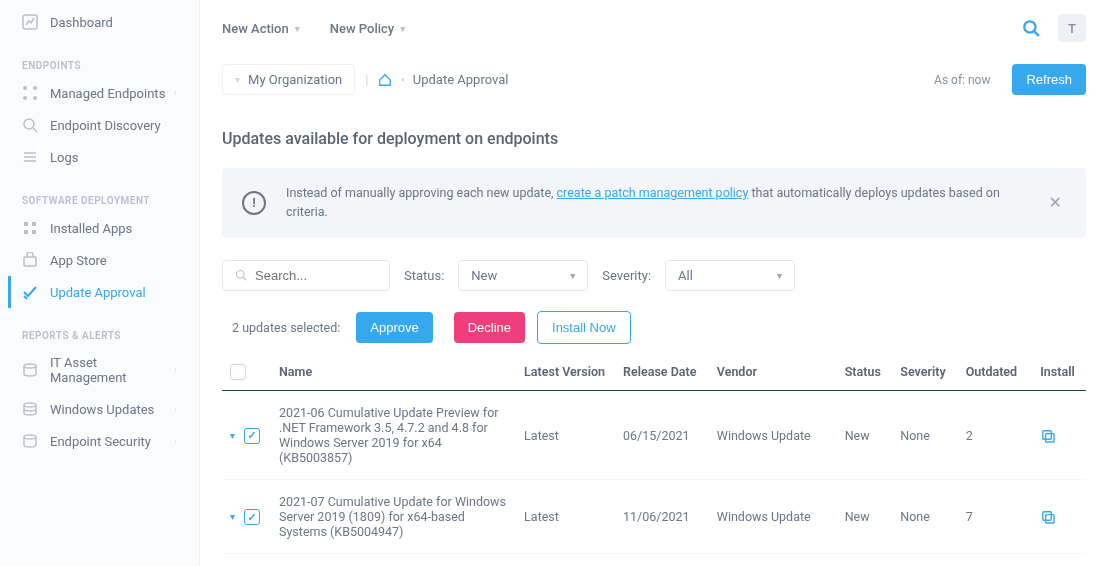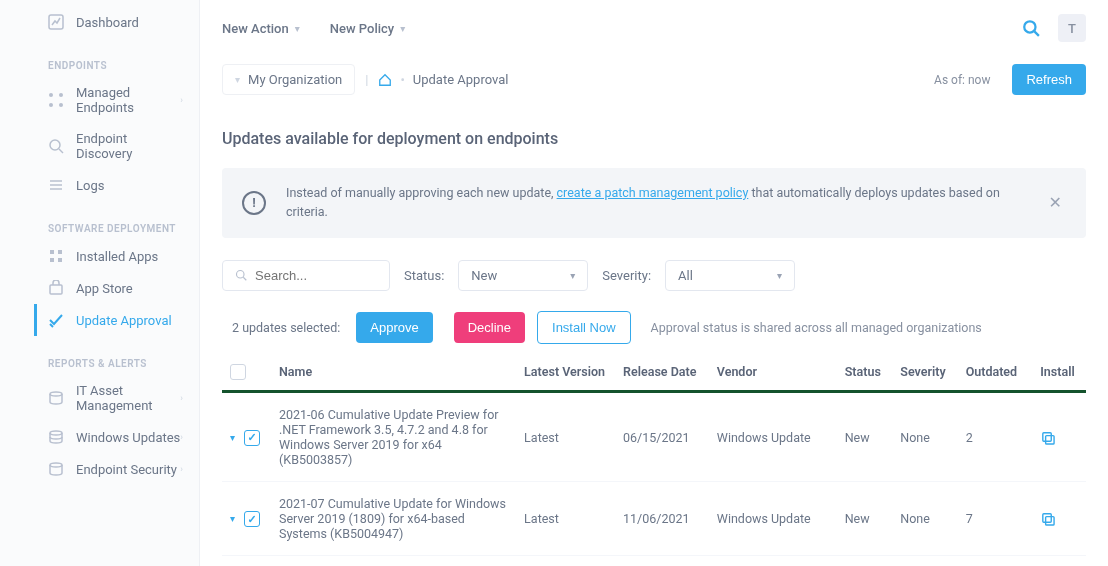--- a/index.html
+++ b/index.html
@@ -3,21 +3,21 @@
 <meta charset="utf-8">
 <style>
   * { box-sizing: border-box; margin: 0; padding: 0; }
   body { font-family: -apple-system, BlinkMacSystemFont, "Segoe UI", Roboto, sans-serif; font-size: 13px; color: #6b7688; background: #fff; width: 1108px; height: 566px; overflow: hidden; }
   .app { display: flex; height: 100%; }
   
   .sidebar { width: 200px; background: #fafbfc; border-right: 1px solid #eef0f4; display: flex; flex-direction: column; flex-shrink: 0; }
   .sidebar-top { display: flex; align-items: center; justify-content: space-between; padding: 14px 18px 10px 14px; }
   .logo { font-style: italic; font-weight: 800; font-size: 24px; color: #35a9eb; letter-spacing: -0.5px; }
   .collapse-icon { color: #35a9eb; font-size: 14px; cursor: pointer; font-weight: bold; letter-spacing: -4px; }
-  .sidebar-section { padding: 6px 2px; margin-left: 32px; }
+  .sidebar-section { padding: 6px 8px; }
   .sidebar-section-title { font-size: 10px; font-weight: 600; color: #b8c0cf; letter-spacing: 0.5px; padding: 10px 14px 6px; }
   .sidebar-item { display: flex; align-items: center; padding: 8px 14px; cursor: pointer; color: #6b7688; position: relative; }
   .sidebar-item.active { color: #35a9eb; border-left: 3px solid #35a9eb; padding-left: 11px; }
   .sidebar-item .si-icon { width: 16px; height: 16px; margin-right: 12px; display: inline-flex; align-items: center; justify-content: center; color: #b8c0cf; }
   .sidebar-item.active .si-icon { color: #35a9eb; }
   .sidebar-item .si-label { flex: 1; }
   .sidebar-item .si-chevron { color: #cfd6e1; font-size: 9px; }
   
   .main { flex: 1; display: flex; flex-direction: column; overflow: hidden; }
   .topbar { display: flex; align-items: center; padding: 14px 22px; }
@@ -53,21 +53,21 @@
   .filter-label { color: #6b7688; font-size: 13px; }
   .select { border: 1px solid #e3e7ef; border-radius: 4px; padding: 7px 12px; display: flex; align-items: center; justify-content: space-between; cursor: pointer; background:#fff;}
   .select-status { width: 130px; }
   .select-sev { width: 130px; }
   .select .chev { color: #9aa3b4; font-size: 10px; }
   .actionbar { display: flex; align-items: center; gap: 12px; margin-bottom: 10px; padding-left: 10px;}
   .actionbar .sel-label { color: #6b7688; font-size: 12.5px; margin-right: 4px;}
   .actionbar .note { color: #8790a0; font-size: 12.5px; margin-left: 8px;}
   
   table { width: 100%; border-collapse: collapse; }
-  th { text-align: left; font-weight: 600; color: #5a6477; font-size: 12.5px; padding: 10px 8px; border-bottom: 3px solid #14532d; }
+  th { text-align: left; font-weight: 600; color: #5a6477; font-size: 12.5px; padding: 10px 8px; border-bottom: 1px solid #14532d; }
   td { padding: 14px 8px; color: #6b7688; font-size: 12.5px; vertical-align: middle; border-bottom: 1px solid #f4f6fa; }
   .col-toggle { width: 46px; }
   .col-name { width: 230px; }
   .col-latest { width: 90px; }
   .col-release { width: 88px; }
   .col-vendor { width: 120px; }
   .col-status { width: 50px; }
   .col-sev { width: 60px; }
   .col-out { width: 70px; }
   .col-act { width: 45px; }
@@ -271,21 +271,20 @@
           <span>All</span>
           <span class="chev">▾</span>
         </div>
       </div>
 
       <div class="actionbar">
         <span class="sel-label">2 updates selected:</span>
         <button class="btn btn-blue">Approve</button>
         <button class="btn btn-pink">Decline</button>
         <button class="btn btn-outline">Install Now</button>
-        <span class="note">Approval status is shared across all managed organizations</span>
       </div>
 
       <table>
         <thead>
           <tr>
             <th class="col-toggle"><span class="chk"></span></th>
             <th class="col-name">Name</th>
             <th class="col-latest">Latest Version</th>
             <th class="col-release">Release Date</th>
             <th class="col-vendor">Vendor</th>

